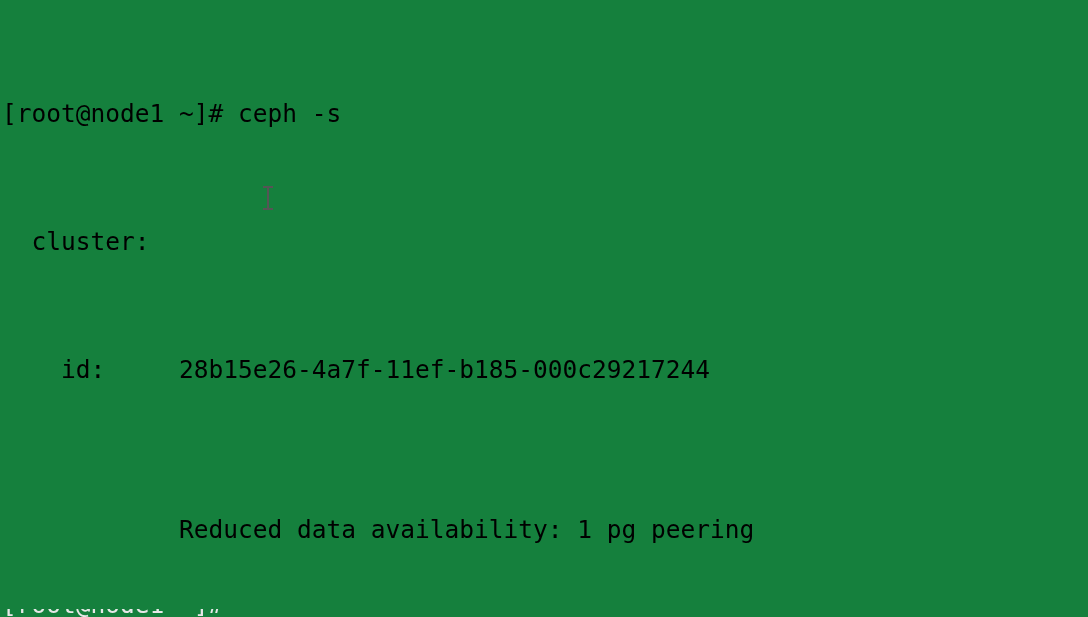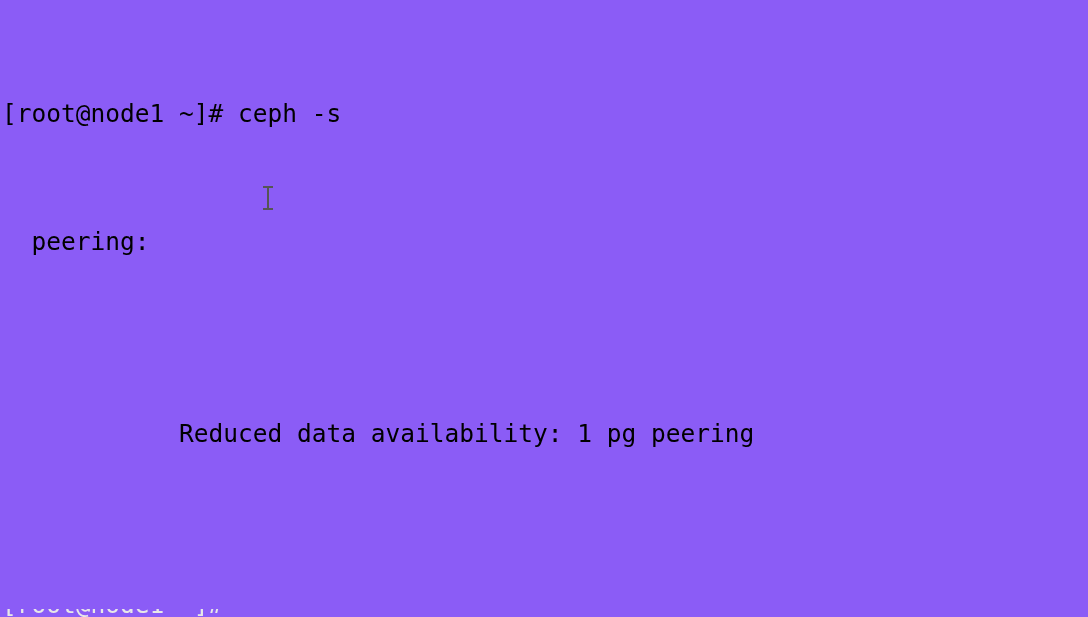--- a/index.html
+++ b/index.html
@@ -5,21 +5,21 @@
 <style>
   html, body {
     margin: 0;
     padding: 0;
     background: #ffffff;
   }
   #terminal {
     position: relative;
     width: 1088px;
     height: 617px;
-    background: #8b5cf6;
+    background: #15803d;
     color: #000000;
     font-family: "DejaVu Sans Mono", "Liberation Mono", monospace;
     font-size: 24.5px;
     line-height: 32px;
     letter-spacing: 0px;
     overflow: hidden;
     box-sizing: border-box;
     padding: 16px;
   }
   .screen {
@@ -90,22 +90,23 @@
 </style>
 </head>
 <body>
 
 <div id="terminal">
 
   <div class="screen">
 
     <span class="line">[root@node1 ~]# ceph -s</span>
 
-    <span class="line">  peering:</span>
+    <span class="line">  cluster:</span>
 
+    <span class="line">    id:     28b15e26-4a7f-11ef-b185-000c29217244</span>
 
 
     <span class="line">            Reduced data availability: 1 pg peering</span>
 
     
 
     
 
     
 

